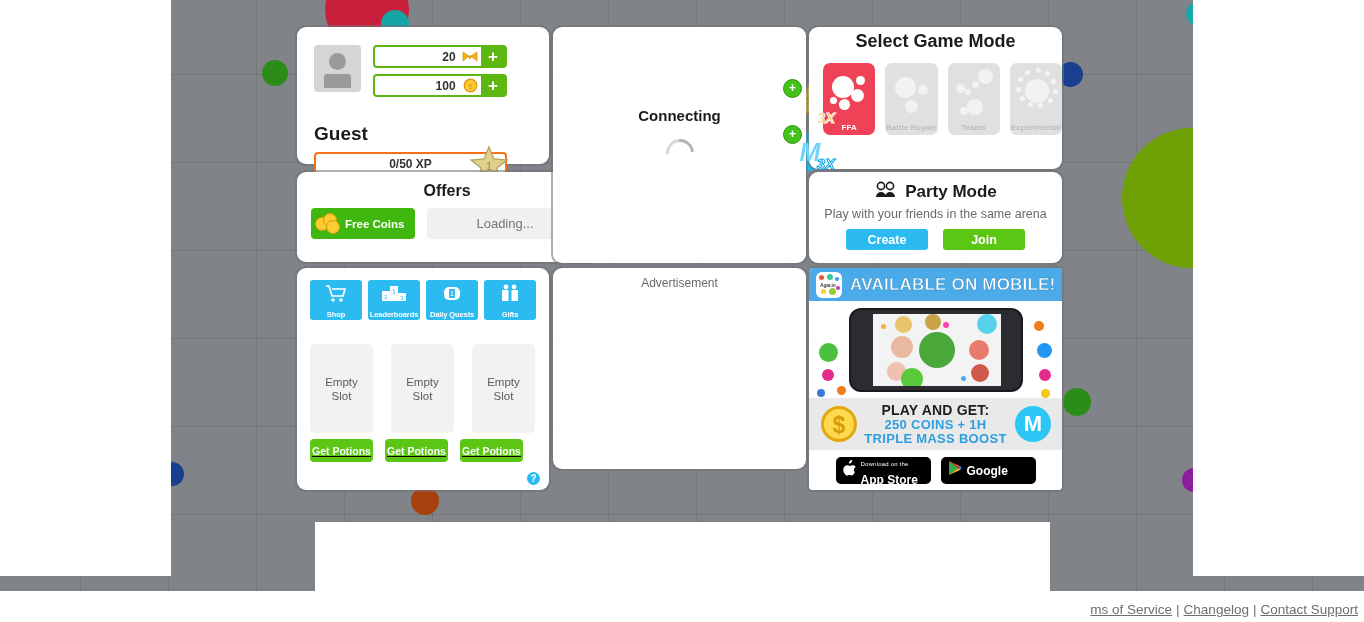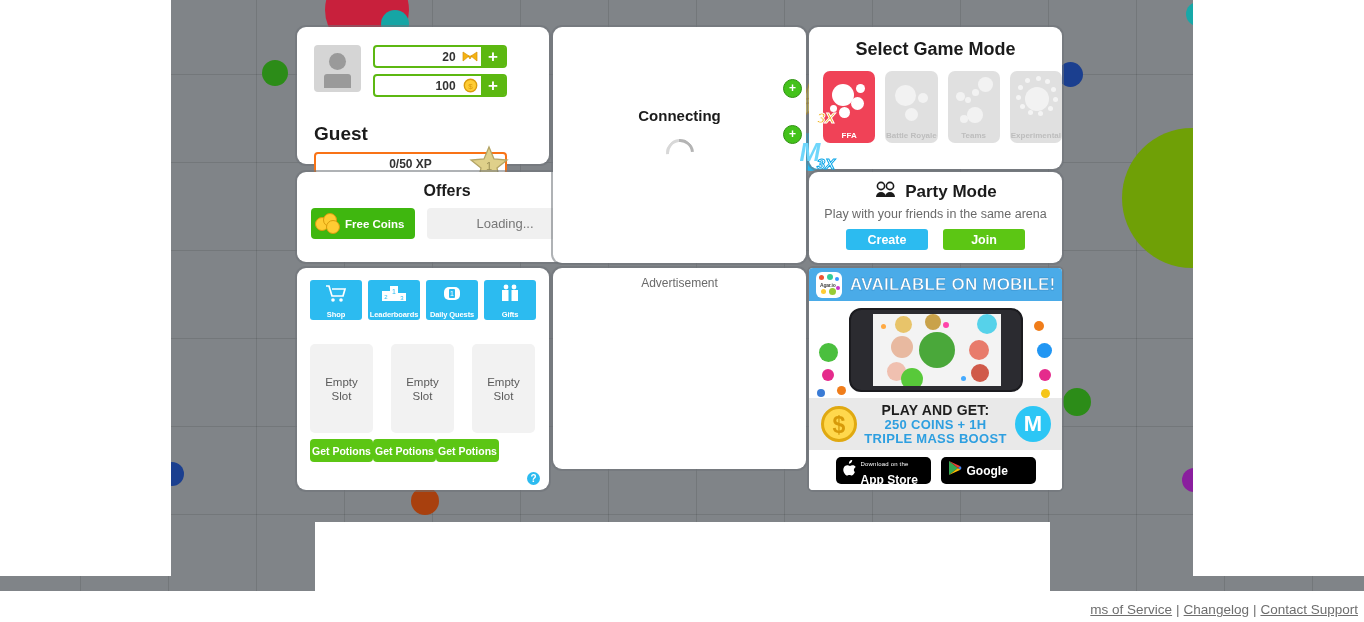--- a/index.html
+++ b/index.html
@@ -146,21 +146,21 @@
   .tile-glyph {
     position: absolute; top: 4px; left: 0; right: 0; text-align: center;
     font-size: 17px; line-height: 19px;
   }
   .slots { display: flex; gap: 18px; padding: 12px 13px 0 13px; }
   .slot {
     width: 63px; height: 89px; background: #f2f2f2; border-radius: 5px;
     display: flex; align-items: center; justify-content: center; text-align: center;
     font-size: 11.5px; color: #5a5a5a; line-height: 14px;
   }
-  .potions { display: flex; padding: 6px 13px 0 13px; }
+  .potions { display: flex; gap: 12px; padding: 6px 13px 0 13px; text-decoration: underline; }
   .btn-potion {
     width: 63px; height: 23px; background: #5cc614; border-radius: 4px;
     color: #fff; font-size: 10.5px; font-weight: bold;
     display: flex; align-items: center; justify-content: center;
   }
   .help-icon {
     position: absolute; right: 9px; bottom: 5px; width: 13px; height: 13px;
     border-radius: 50%; background: #2cbbf0; color: #fff; font-size: 10px;
     font-weight: bold; text-align: center; line-height: 13px;
   }
@@ -180,21 +180,21 @@
 
   
   #ad-panel { left: 553px; top: 268px; width: 253px; height: 201px; }
   .ad-label {
     text-align: center; margin-top: 8px; font-size: 12px; color: #6a6a6a;
   }
 
   
   #mode-panel { left: 809px; top: 27px; width: 253px; height: 142px; }
   .mode-title {
-    text-align: center; margin-top: 12px; font-size: 18px; font-weight: bold; color: #1b1b1b;
+    text-align: center; margin-top: 4px; font-size: 18px; font-weight: bold; color: #1b1b1b;
   }
   .modes { display: flex; gap: 10px; padding: 11px 0 0 14px; }
   .mode {
     width: 53px; height: 72px; border-radius: 7px; position: relative;
     background: #e0e0e0; overflow: hidden;
   }
   .mode.active { background: #f04257; }
   .mode-label {
     position: absolute; bottom: 3px; left: 0; right: 0; text-align: center;
     font-size: 8px; font-weight: bold; color: #fff; line-height: 9px;

